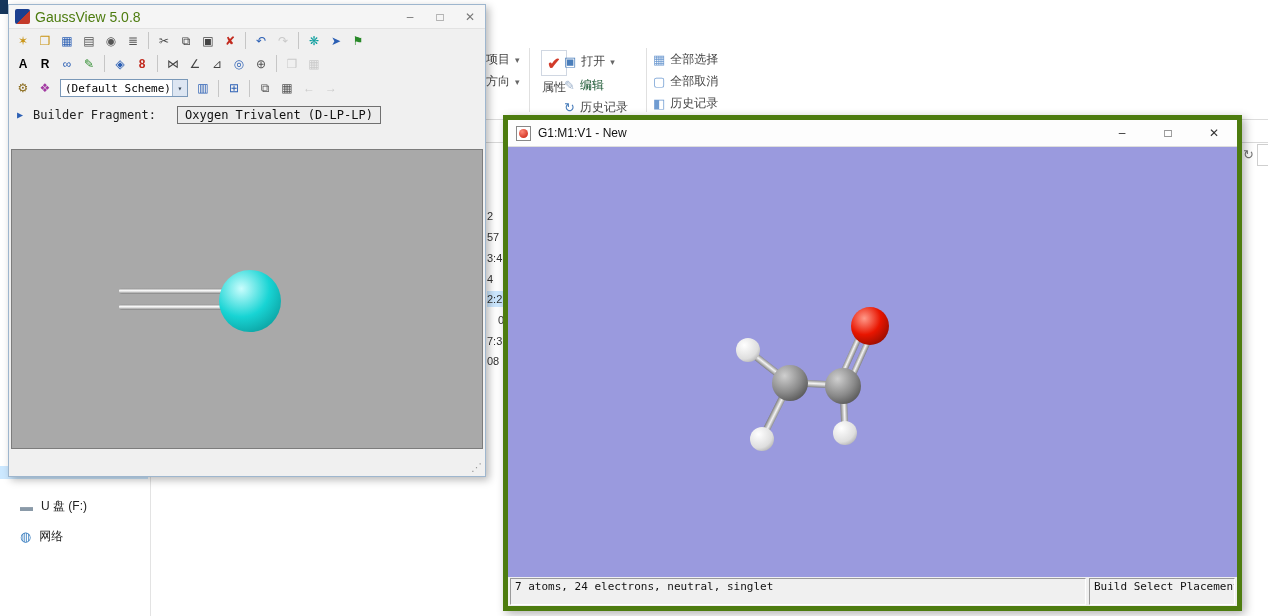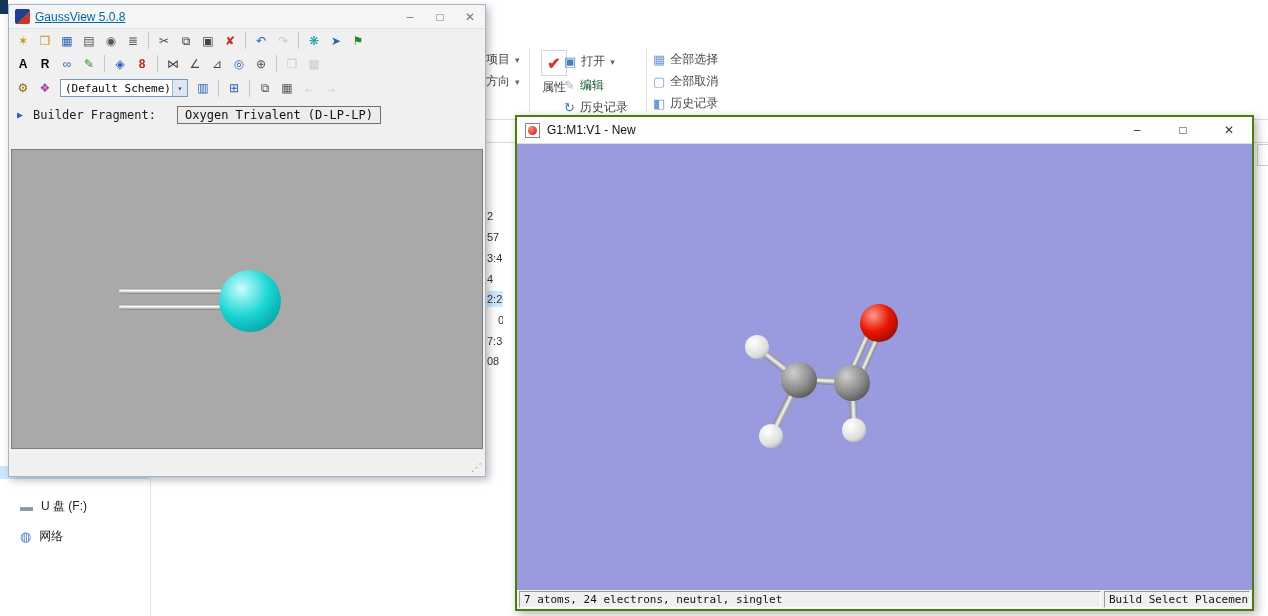--- a/index.html
+++ b/index.html
@@ -24,21 +24,21 @@
   .clip-sel { background:#cde8ff; }
   .side-item { position:absolute; display:flex; align-items:center; gap:8px; font-size:12px; color:#222; }
   .side-ico { font-size:13px; line-height:1; }
 
   
   .gv-window { position:absolute; left:8px; top:4px; width:478px; height:473px;
                background:#f0f0f0; border:1px solid #9eb6ce; box-shadow:3px 3px 8px rgba(0,0,0,.28); }
   .gv-titlebar { height:24px; display:flex; align-items:center; background:#f5f5f5; border-bottom:1px solid #e2e2e2; }
   .gv-logo { width:15px; height:15px; margin:0 5px 0 6px; border-radius:2px;
              background:linear-gradient(135deg,#1c3f8f 55%, #c43a2a 55%); }
-  .gv-title { font-size:12px; color:#0369a1; flex:1;text-decoration:underline; }
+  .gv-title { font-size:14px; color:#4d7c0f; flex:1; }
   .win-btn { width:30px; height:22px; display:flex; align-items:center; justify-content:center;
              color:#777; font-size:12px; cursor:default; }
   .gv-menubar { height:21px; display:flex; align-items:center; padding-left:4px; border-bottom:1px solid #dcdcdc; background:#f3f3f3; }
   .menu-item { font-size:12px; color:#111; padding:2px 7px; }
   .tb-row { height:23px; display:flex; align-items:center; padding-left:4px; gap:2px; }
   .tbi { width:20px; height:19px; display:flex; align-items:center; justify-content:center;
          font-size:12px; color:#444; line-height:1; cursor:default; }
   .tbsep { width:1px; height:17px; background:#c6c6c6; margin:0 3px; }
   .gold { color:#c99312; } .blue { color:#2b5fb4; } .red { color:#c22a1e; }
   .green { color:#2a8a2a; } .teal { color:#0a9d9d; } .gray5 { color:#555; }
@@ -57,36 +57,36 @@
   .gv-canvas { position:absolute; left:2px; top:144px; width:472px; height:300px;
                background:#a9a9a9; border:1px solid #7c7c7c; overflow:hidden; }
   .stick { position:absolute; height:6px; border-radius:3px;
            background:linear-gradient(to bottom,#8c8c8c,#ffffff 45%,#7d7d7d); }
   .sphere { position:absolute; border-radius:50%; }
   .sph-oxfrag { background:radial-gradient(circle at 36% 30%, #c9fdfd, #18d4d4 48%, #078f8f 95%); }
   .gv-bottom { position:absolute; left:0; bottom:0; width:100%; height:27px; background:#f0f0f0; }
   .grip { position:absolute; right:3px; bottom:2px; color:#999; font-size:11px; }
 
   
-  .mol-window { position:absolute; left:515px; top:115px; width:739px; height:496px;
-                background:#f0f0f0; border:2px solid #4d7c0f; box-shadow:3px 3px 9px rgba(0,0,0,.3); }
+  .mol-window { position:absolute; left:503px; top:115px; width:739px; height:496px;
+                background:#f0f0f0; border:5px solid #4d7c0f; box-shadow:3px 3px 9px rgba(0,0,0,.3); }
   .mol-titlebar { height:27px; background:#fdfdfd; display:flex; align-items:center; border-bottom:1px solid #dedede; }
   .mol-ico { width:15px; height:15px; margin:0 7px 0 8px; border:1px solid #888; background:#fff; position:relative; }
   .mol-ico::after { content:""; position:absolute; left:2px; top:2px; width:9px; height:9px; border-radius:50%;
                     background:radial-gradient(circle at 35% 30%, #ff8877, #c41a0a); }
   .mol-title { font-size:12px; color:#111; flex:1; }
   .mol-btn { width:46px; height:26px; display:flex; align-items:center; justify-content:center;
              color:#333; font-size:12px; cursor:default; }
   .mol-view { position:absolute; left:0; right:0; top:27px; bottom:19px; background:#9a9ade; overflow:hidden; }
   .bond { position:absolute; height:7px; border-radius:3px; transform-origin:0 50%;
           background:linear-gradient(to bottom,#8f8f8f,#f4f4f4 45%,#808080); }
   .sph-o { background:radial-gradient(circle at 35% 30%, #ff9a8a, #e81500 45%, #7e0b00 92%); }
   .sph-c { background:radial-gradient(circle at 35% 30%, #cfcfcf, #8a8a8a 50%, #3f3f3f 95%); }
   .sph-h { background:radial-gradient(circle at 35% 30%, #ffffff, #dedede 60%, #8f8f8f 100%); }
-  .mol-status { position:absolute; left:0; bottom:0; width:100%; height:19px; background:#f0f0f0;
+  .mol-status { position:absolute; left:0; bottom:0; width:100%; height:29px; background:#f0f0f0;
                 display:flex; gap:3px; padding:1px 2px; align-items:stretch; }
   .status-box { border:1px solid; border-color:#9a9a9a #ffffff #ffffff #9a9a9a; background:#f0f0f0;
                 font:11px "DejaVu Sans Mono", monospace; color:#111; padding:1px 4px; white-space:nowrap; overflow:hidden; }
   .status-left { flex:1; }
   .status-right { width:146px; }
 </style>
 </head>
 <body>
 
 <div class="stage">

